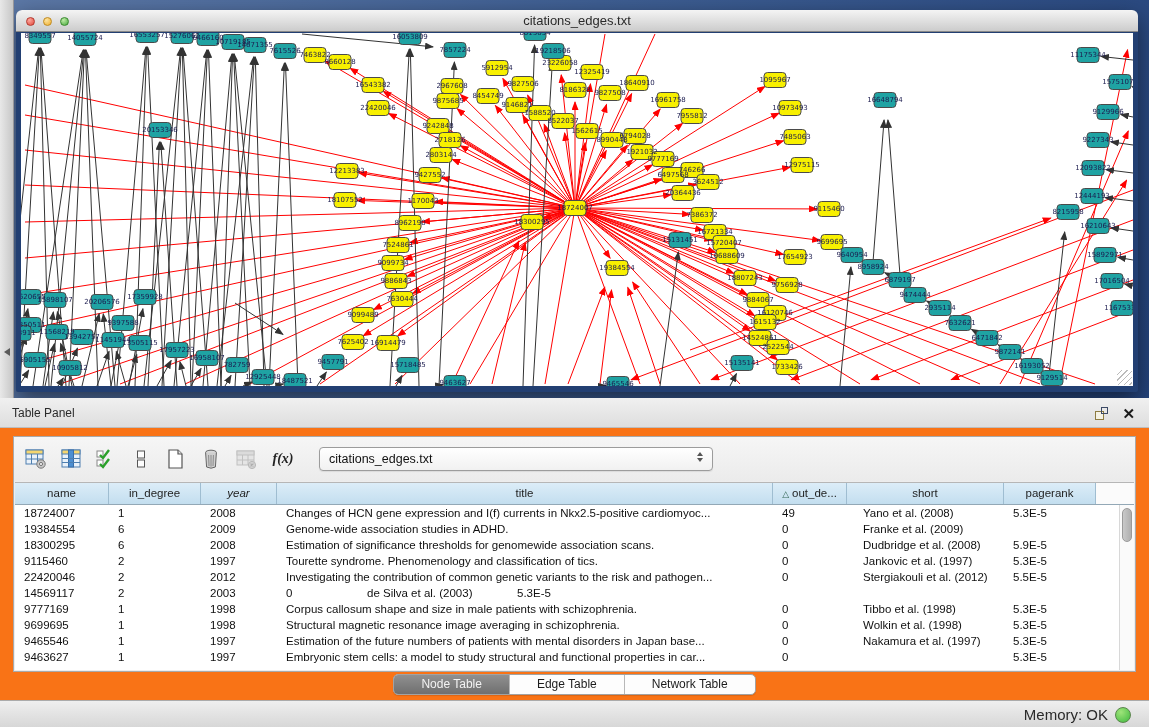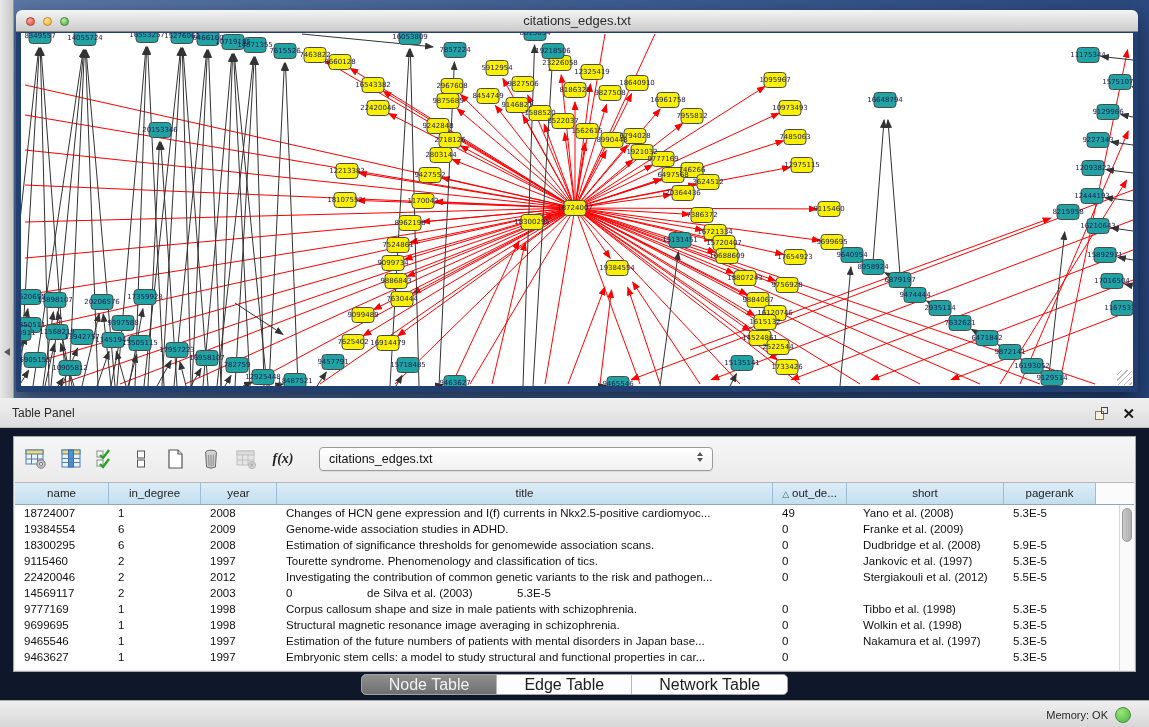--- a/index.html
+++ b/index.html
@@ -26,21 +26,21 @@
   .light.red    { background:radial-gradient(circle at 35% 30%,#FCA89E,#E2483C); border:1px solid #B5382E; }
   .light.yellow { background:radial-gradient(circle at 35% 30%,#FCE3A0,#F0AF2C); border:1px solid #C08A1F; }
   .light.green  { background:radial-gradient(circle at 35% 30%,#C0ECA8,#46A83C); border:1px solid #3A8A30; }
 
   .canvas { position:absolute; left:5px; right:5px; top:23px; bottom:6px; background:#FFFFFF; overflow:hidden; }
   .canvas svg { position:absolute; left:0; top:0; width:100%; height:100%; }
   .resize-grip { position:absolute; right:1px; bottom:1px; width:15px; height:15px;
     background:repeating-linear-gradient(135deg,transparent 0 3px,#BBB 3px 4px); }
 
   
-  #table-panel { position:absolute; left:0; top:398px; width:1149px; height:302px; background:#0f172a; }
+  #table-panel { position:absolute; left:0; top:398px; width:1149px; height:302px; background:#f97316; }
   .panel-header { position:relative; height:30px; line-height:30px; padding:0 12px;
     background:linear-gradient(#F0F0F0,#DEDEDE); border-bottom:1px solid #BDBDBD; font-size:12px; color:#2A2A2A; }
   .panel-header .hdr-btns { position:absolute; right:14px; top:0; height:30px; display:flex; align-items:center; gap:14px; }
   .float-icon { position:relative; width:13px; height:13px; }
   .float-icon .sq1 { position:absolute; left:0; bottom:0; width:9px; height:9px; border:1.4px solid #8E7C42; background:#F5F2E4; }
   .float-icon .sq2 { position:absolute; right:0; top:0; width:7px; height:7px; border:1.4px solid #3C4A66; }
   .close-x { font-size:15px; font-weight:bold; color:#1A1A1A; line-height:15px; cursor:default; }
 
   .panel-body { position:absolute; left:13px; right:13px; top:38px; height:236px;
     background:#EDEDED; border:1px solid #A9A9A9; }
@@ -66,29 +66,29 @@
   .trow { display:flex; height:16px; }
   .td { flex:none; font-size:11.5px; color:#101010; line-height:16px; padding-left:9px;
     white-space:nowrap; overflow:hidden; }
   .vscroll { position:absolute; right:0; top:22px; bottom:0; width:15px; background:#FAFAFA; border-left:1px solid #D8D8D8; }
   .vthumb { position:absolute; left:2px; right:2px; top:3px; height:34px; border-radius:6px;
     background:linear-gradient(90deg,#C9C9C9,#AFAFAF); border:1px solid #9A9A9A; }
 
   .tabsrow { position:absolute; left:0; right:0; top:276px; height:22px; display:flex; justify-content:center; }
   .segmented { display:inline-flex; height:21px; border:1px solid #A2A2A2; border-radius:5px; overflow:hidden;
     background:#FDFDFD; box-shadow:0 1px 1px rgba(0,0,0,.12); }
-  .seg { padding:0 27px; font-size:16px; line-height:19px; color:#1C1C1C; border-right:1px solid #B8B8B8; }
+  .seg { padding:0 27px; font-size:12px; line-height:19px; color:#1C1C1C; border-right:1px solid #B8B8B8; }
   .seg:last-child { border-right:none; }
   .seg.active { background:linear-gradient(#909090,#6F6F6F); color:#F3F3F3; }
 
   
   #status-bar { position:absolute; left:0; top:700px; width:1149px; height:27px;
     background:linear-gradient(#EFEFEF,#D7D7D7); border-top:1px solid #ABABAB; }
   .mem { position:absolute; right:18px; top:0; height:27px; display:flex; align-items:center; gap:7px; }
-  .mem .label { font-size:11px; color:#2A2A2A; }
+  .mem .label { font-size:15px; color:#2A2A2A; }
   .mem .dot { width:16px; height:16px; border-radius:50%; border:1px solid #59864B; }
 </style>
 </head>
 <body>
 
 <div id="app">
 
   <div id="network-area">
     <div id="left-strip">
       <div class="handle"></div>
@@ -651,21 +651,21 @@
               <i class="up"></i>
               <i class="dn"></i>
             </span>
         </div>
       </div>
 
       <div class="tablebox">
         <div class="thead" id="thead">
             <div class="th" style="width: 94px;">name</div>
             <div class="th" style="width: 92px;">in_degree</div>
-            <div class="th" style="width: 76px;">year</div>
+            <div class="th" style="width: 76px; font-style: italic;">year</div>
             <div class="th" style="width: 496px; text-align: center;">title</div>
             <div class="th" style="width: 74px;"><span class="sortmark">△</span>out_de...</div>
             <div class="th" style="width: 157px;">short</div>
             <div class="th" style="width: 92px;">pagerank</div>
             <div class="th filler"></div>
           </div>
         <div class="rows" id="trows">
             <div class="trow">
               <div class="td" style="width: 94px;">18724007</div>
               <div class="td" style="width: 92px;">1</div>

